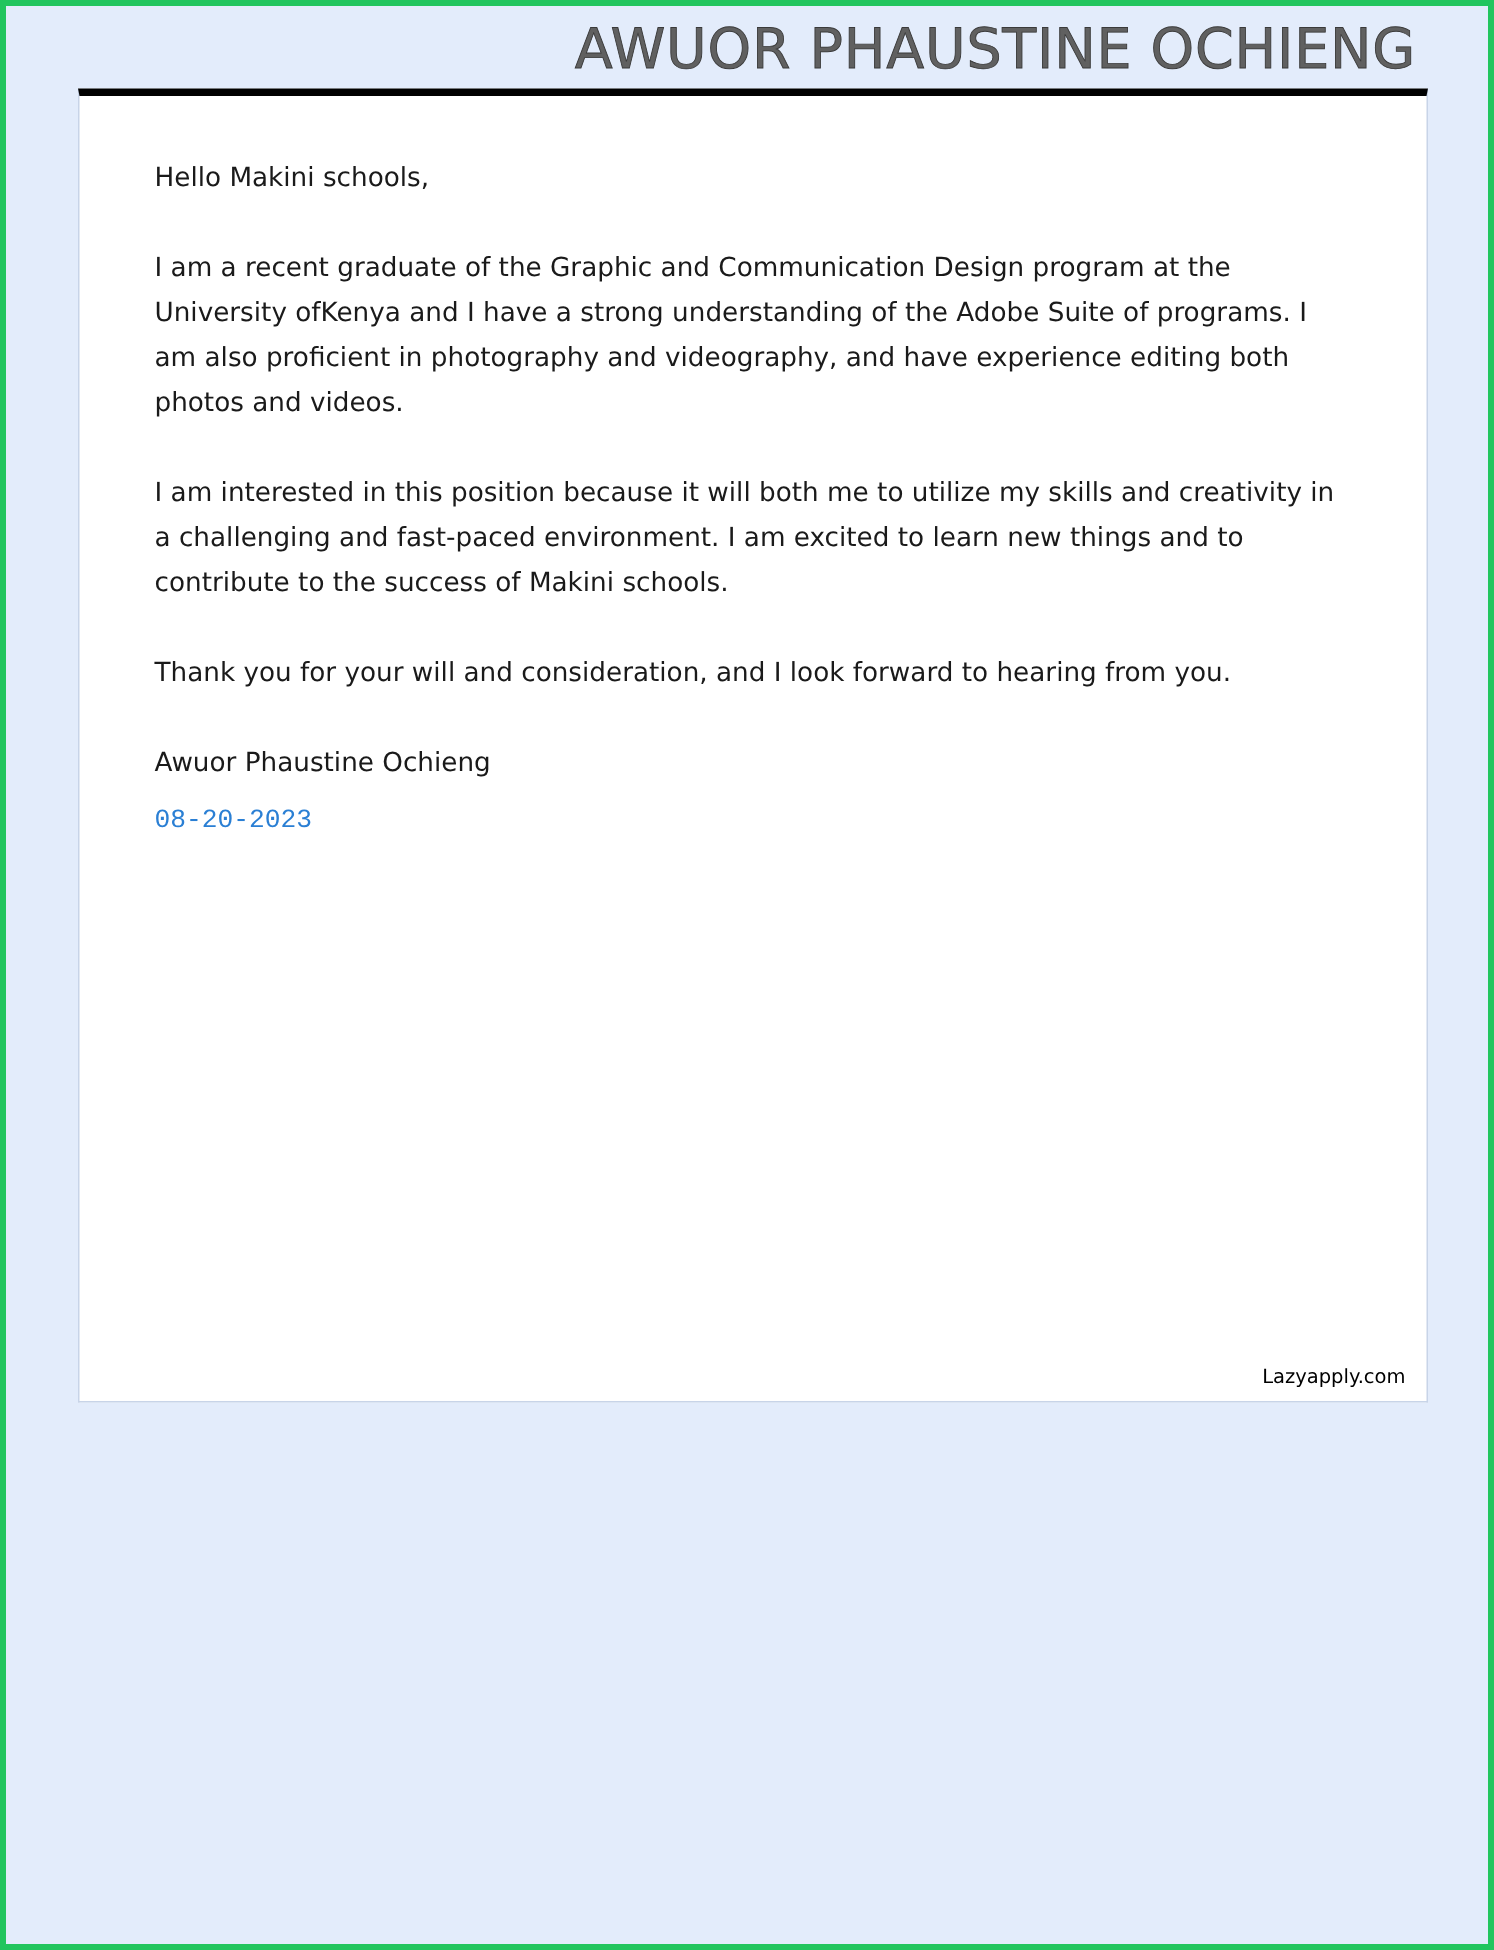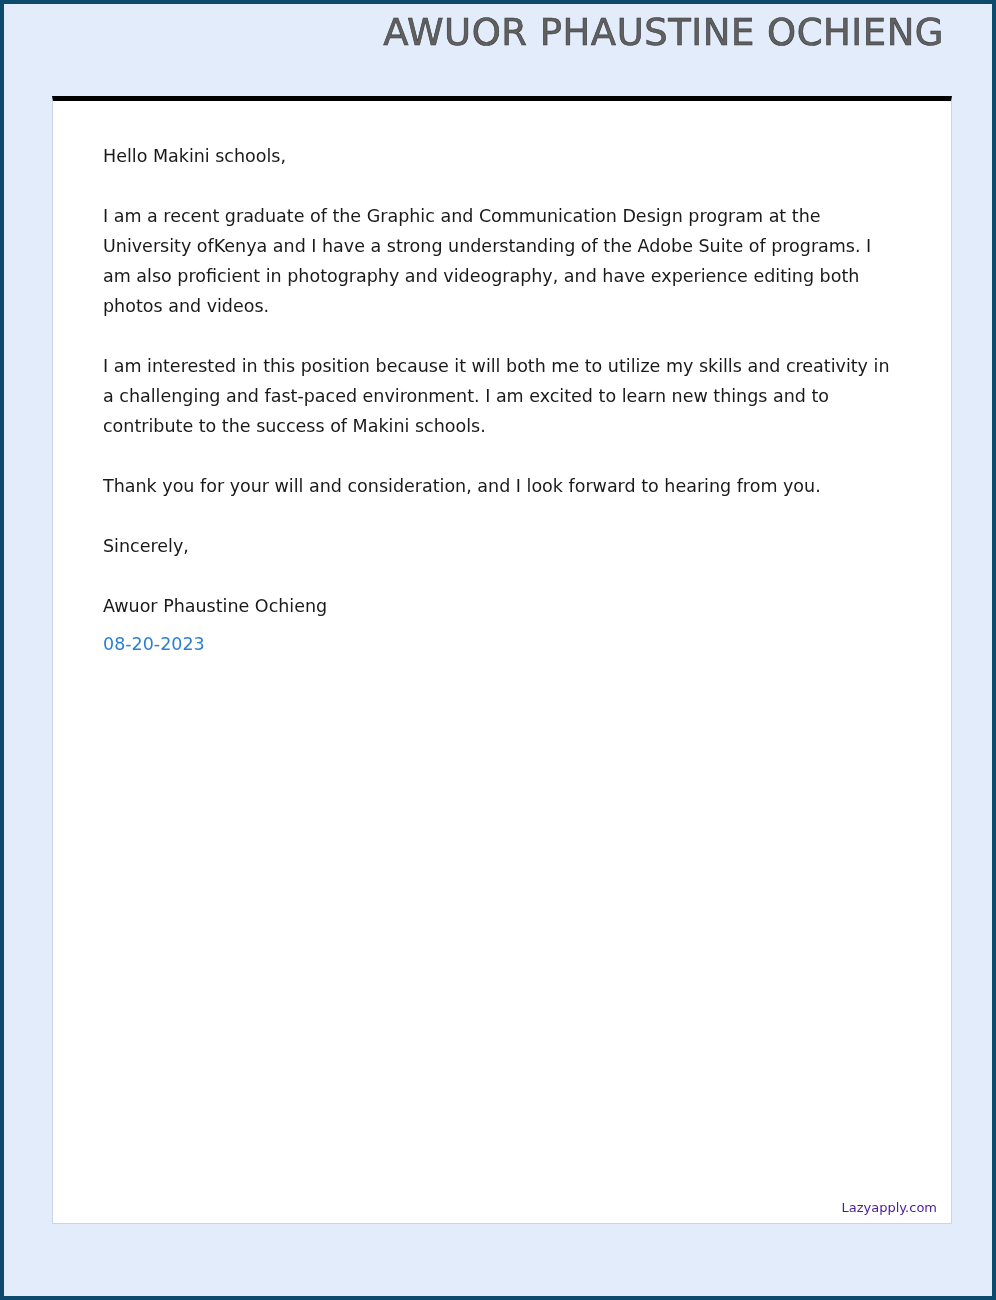--- a/index.html
+++ b/index.html
@@ -12,21 +12,21 @@
     background: #ffffff;
     font-family: "DejaVu Sans", sans-serif;
   }
 
   .page {
     position: relative;
     box-sizing: border-box;
     width: 996px;
     height: 1300px;
     background: #e3ecfb;
-    border: 4px solid #0c4a6e;
+    border: 4px solid #22c55e;
     padding: 0;
   }
 
   .header {
     position: absolute;
     top: 0;
     left: 0;
     right: 0;
     height: 56px;
     display: flex;
@@ -44,29 +44,28 @@
     -webkit-text-stroke: 0.6px #3a3a3a;
     text-transform: uppercase;
     white-space: nowrap;
   }
 
   .sheet {
     position: absolute;
     top: 55px;
     left: 48px;
     width: 900px;
-    height: 1128px;
+    height: 876px;
     background: #ffffff;
     border-top: 5px solid #000000;
     border-left: 1px solid #c8d4e8;
     border-right: 1px solid #c8d4e8;
     border-bottom: 1px solid #c8d4e8;
     box-sizing: border-box;
     overflow: hidden;
-    margin-top: 37px;
   }
 
   .letter-body {
     padding: 40px 50px 0 50px;
   }
 
   .para {
     font-size: 17.5px;
     line-height: 30px;
     color: #1a1a1a;
@@ -76,35 +75,36 @@
 
   .para.tight {
     margin-bottom: 30px;
   }
 
   .date {
     font-size: 17.5px;
     line-height: 30px;
     color: #2a7fd4;
     margin: 0;
+    font-family: Liberation Mono, monospace;
   }
 
   .sign-name {
     font-size: 17.5px;
     line-height: 30px;
     color: #1a1a1a;
     margin: 0 0 8px 0;
   }
 
   .footer-brand {
     position: absolute;
     right: 14px;
     bottom: 8px;
     font-size: 13px;
-    color: #4c1d95;
+    color: #000000;
   }
 </style>
 </head>
 <body>
 
 <div class="page">
 
   <div class="header">
     <div class="header-name">Awuor Phaustine Ochieng</div>
   </div>
@@ -115,21 +115,20 @@
       <p class="para">Hello Makini schools,</p>
 
 
       <p class="para">I am a recent graduate of the Graphic and Communication Design program at the University ofKenya and I have a strong understanding of the Adobe Suite of programs. I am also proficient in photography and videography, and have experience editing both photos and videos.</p>
 
 
       <p class="para">I am interested in this position because it will both me to utilize my skills and creativity in a challenging and fast-paced environment. I am excited to learn new things and to contribute to the success of Makini schools.</p>
 
       <p class="para">Thank you for your will and consideration, and I look forward to hearing from you.</p>
 
-      <p class="para tight">Sincerely,</p>
 
       <p class="sign-name">Awuor Phaustine Ochieng</p>
 
       <p class="date">08-20-2023</p>
 
     </div>
 
     <div class="footer-brand">Lazyapply.com</div>
   </div>
 

